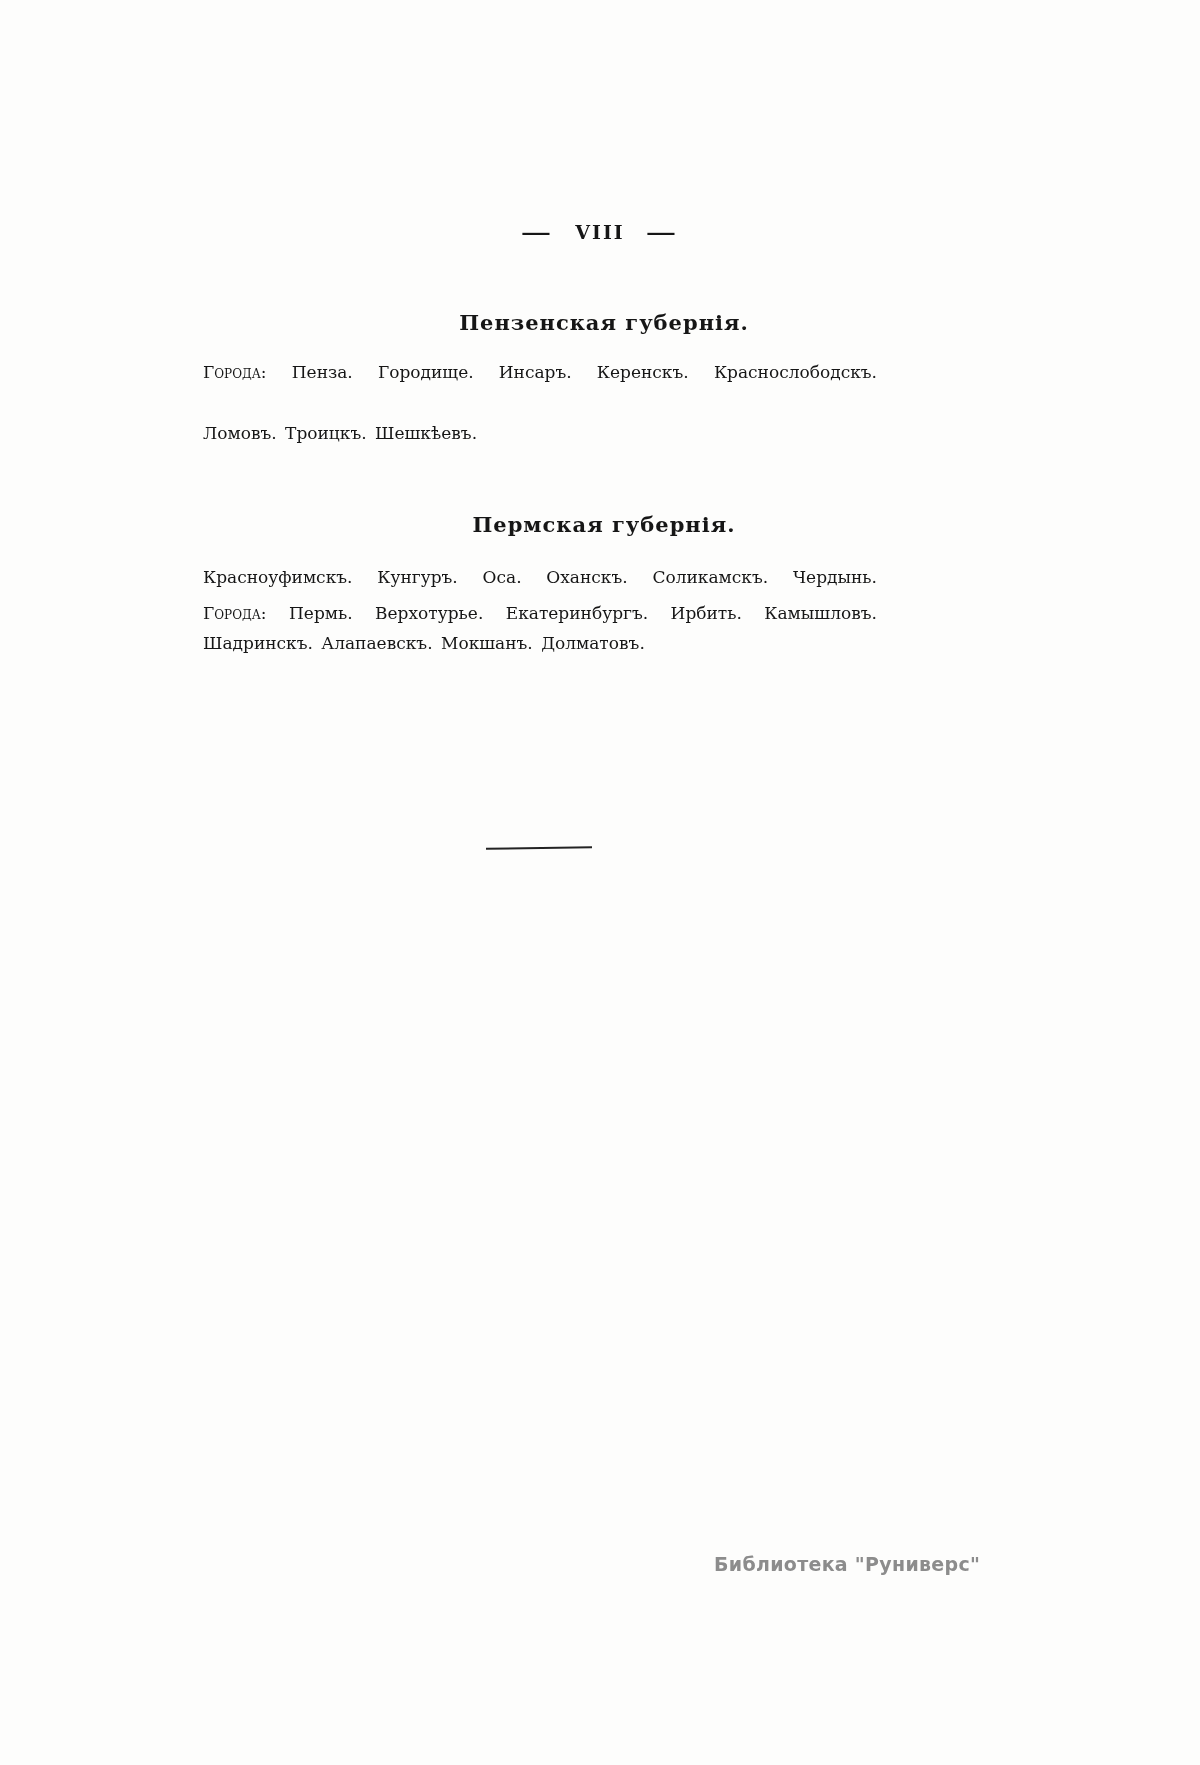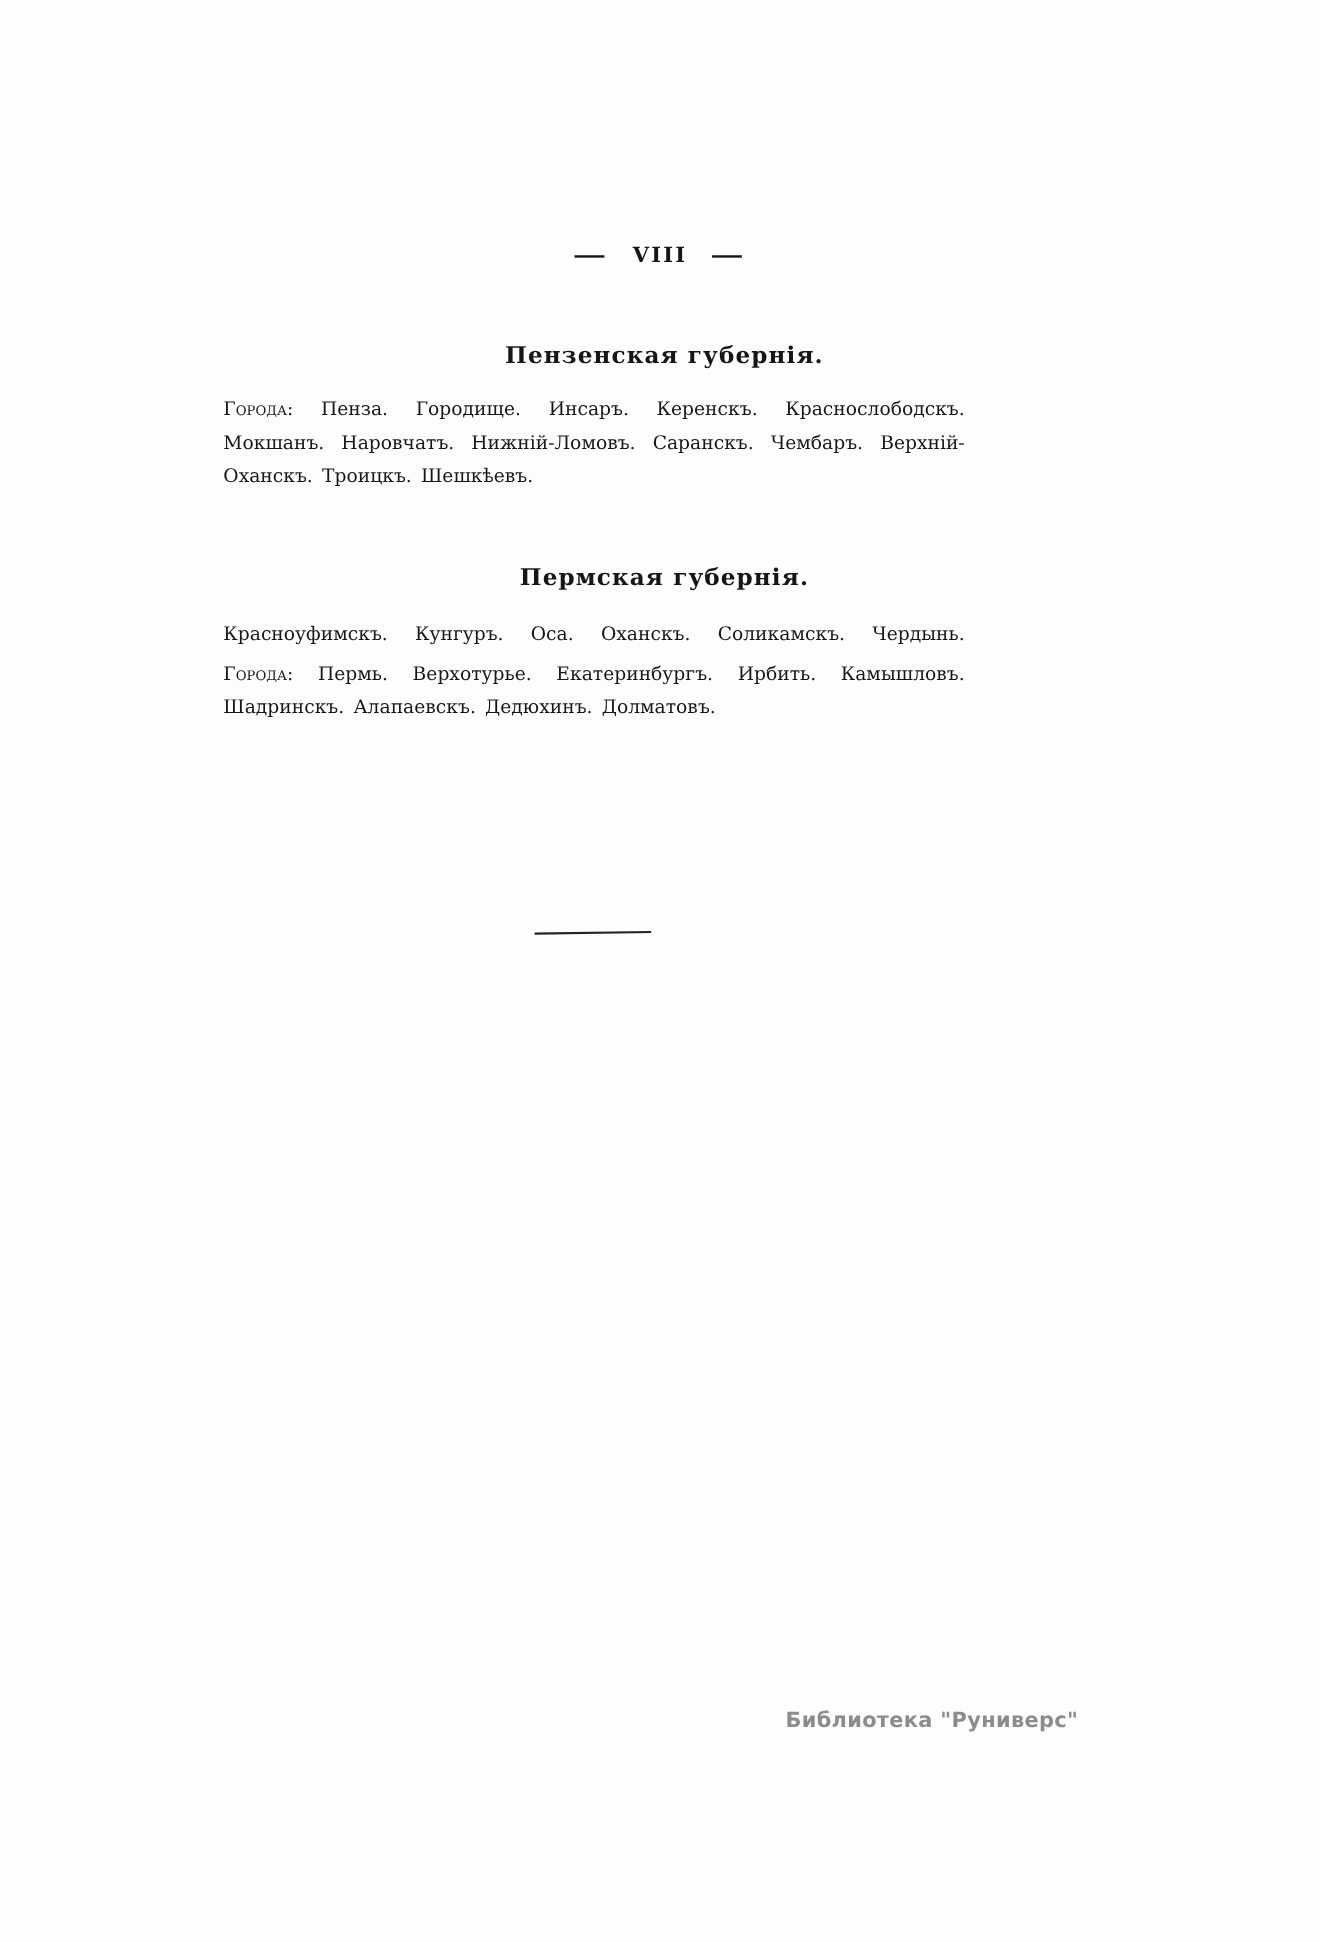--- a/index.html
+++ b/index.html
@@ -108,37 +108,34 @@
     <span class="numeral">VIII</span>
     <span class="dash">—</span>
   </div>
 
   <div class="section-heading heading-1">Пензенская губернія.</div>
 
   <div class="text-line justify p1-l1">
     <span class="lead">Города:</span>
     <span>Пенза. Городище. Инсаръ. Керенскъ. Краснослободскъ.</span>
   </div>
-  <div class="text-line justify p1-l2">
-    <span>Мокшанъ. Наровчатъ. Нижній-Ломовъ. Саранскъ. Чембаръ. Верхній-</span>
-  </div>
   <div class="text-line p1-l3">
-    <span>Оханскъ. Троицкъ. Шешкѣевъ.</span>
+    <span>Ломовъ. Троицкъ. Шешкѣевъ.</span>
   </div>
 
   <div class="section-heading heading-2">Пермская губернія.</div>
 
   <div class="text-line justify p2-l1">
     <span class="lead">Города:</span>
     <span>Пермь. Верхотурье. Екатеринбургъ. Ирбить. Камышловъ.</span>
   </div>
   <div class="text-line justify p2-l2">
     <span>Красноуфимскъ. Кунгуръ. Оса. Оханскъ. Соликамскъ. Чердынь.</span>
   </div>
   <div class="text-line p2-l3">
-    <span>Шадринскъ. Алапаевскъ. Дедюхинъ. Долматовъ.</span>
+    <span>Шадринскъ. Алапаевскъ. Мокшанъ. Долматовъ.</span>
   </div>
 
   <div class="divider"></div>
 
   <div class="watermark">Библиотека "Руниверс"</div>
 
 </div>
 
 </body></html>

